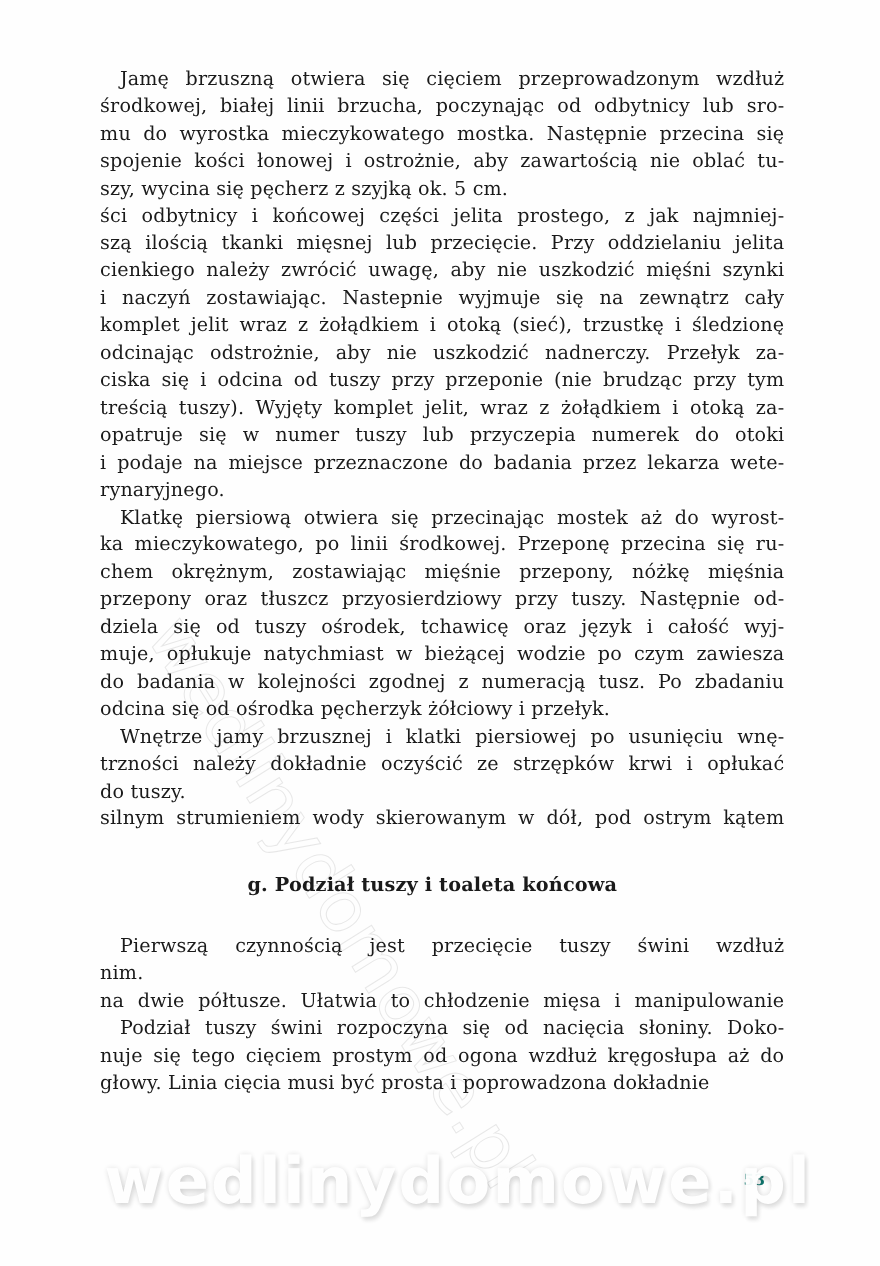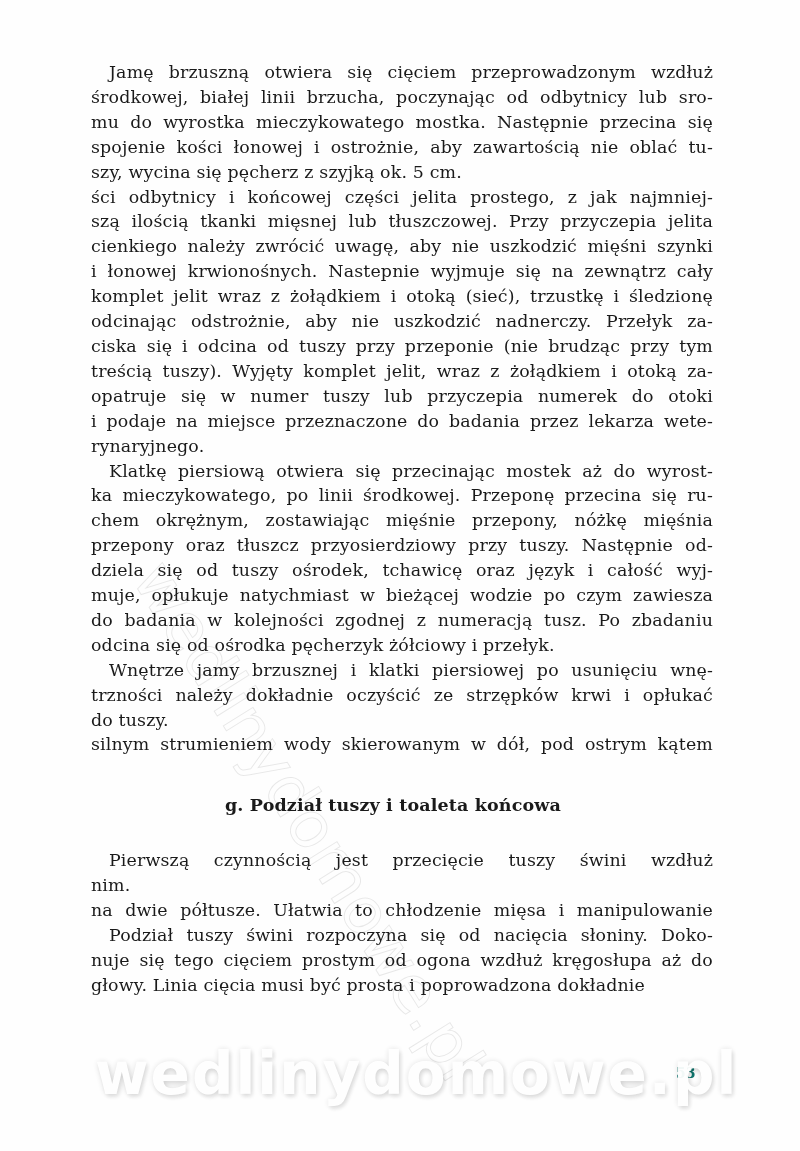--- a/index.html
+++ b/index.html
@@ -57,23 +57,23 @@
     <div id="paras-top">
         <div class="para">
           <span class="line indent">Jamę brzuszną otwiera się cięciem przeprowadzonym wzdłuż</span>
           <span class="line">środkowej, białej linii brzucha, poczynając od odbytnicy lub sro-</span>
           <span class="line">mu do wyrostka mieczykowatego mostka. Następnie przecina się</span>
           <span class="line">spojenie kości łonowej i ostrożnie, aby zawartością nie oblać tu-</span>
           <span class="line last">szy, wycina się pęcherz z szyjką ok. 5 cm.</span>
         </div>
         <div class="para">
           <span class="line">ści odbytnicy i końcowej części jelita prostego, z jak najmniej-</span>
-          <span class="line">szą ilością tkanki mięsnej lub tłuszczowej. Przy przyczepia jelita</span>
+          <span class="line">szą ilością tkanki mięsnej lub przecięcie. Przy oddzielaniu jelita</span>
           <span class="line">cienkiego należy zwrócić uwagę, aby nie uszkodzić mięśni szynki</span>
-          <span class="line">i łonowej krwionośnych. Nastepnie wyjmuje się na zewnątrz cały</span>
+          <span class="line">i naczyń zostawiając. Nastepnie wyjmuje się na zewnątrz cały</span>
           <span class="line">komplet jelit wraz z żołądkiem i otoką (sieć), trzustkę i śledzionę</span>
           <span class="line">odcinając odstrożnie, aby nie uszkodzić nadnerczy. Przełyk za-</span>
           <span class="line">ciska się i odcina od tuszy przy przeponie (nie brudząc przy tym</span>
           <span class="line">treścią tuszy). Wyjęty komplet jelit, wraz z żołądkiem i otoką za-</span>
           <span class="line">opatruje się w numer tuszy lub przyczepia numerek do otoki</span>
           <span class="line">i podaje na miejsce przeznaczone do badania przez lekarza wete-</span>
           <span class="line last">rynaryjnego.</span>
         </div>
         <div class="para">
           <span class="line indent">Klatkę piersiową otwiera się przecinając mostek aż do wyrost-</span>

